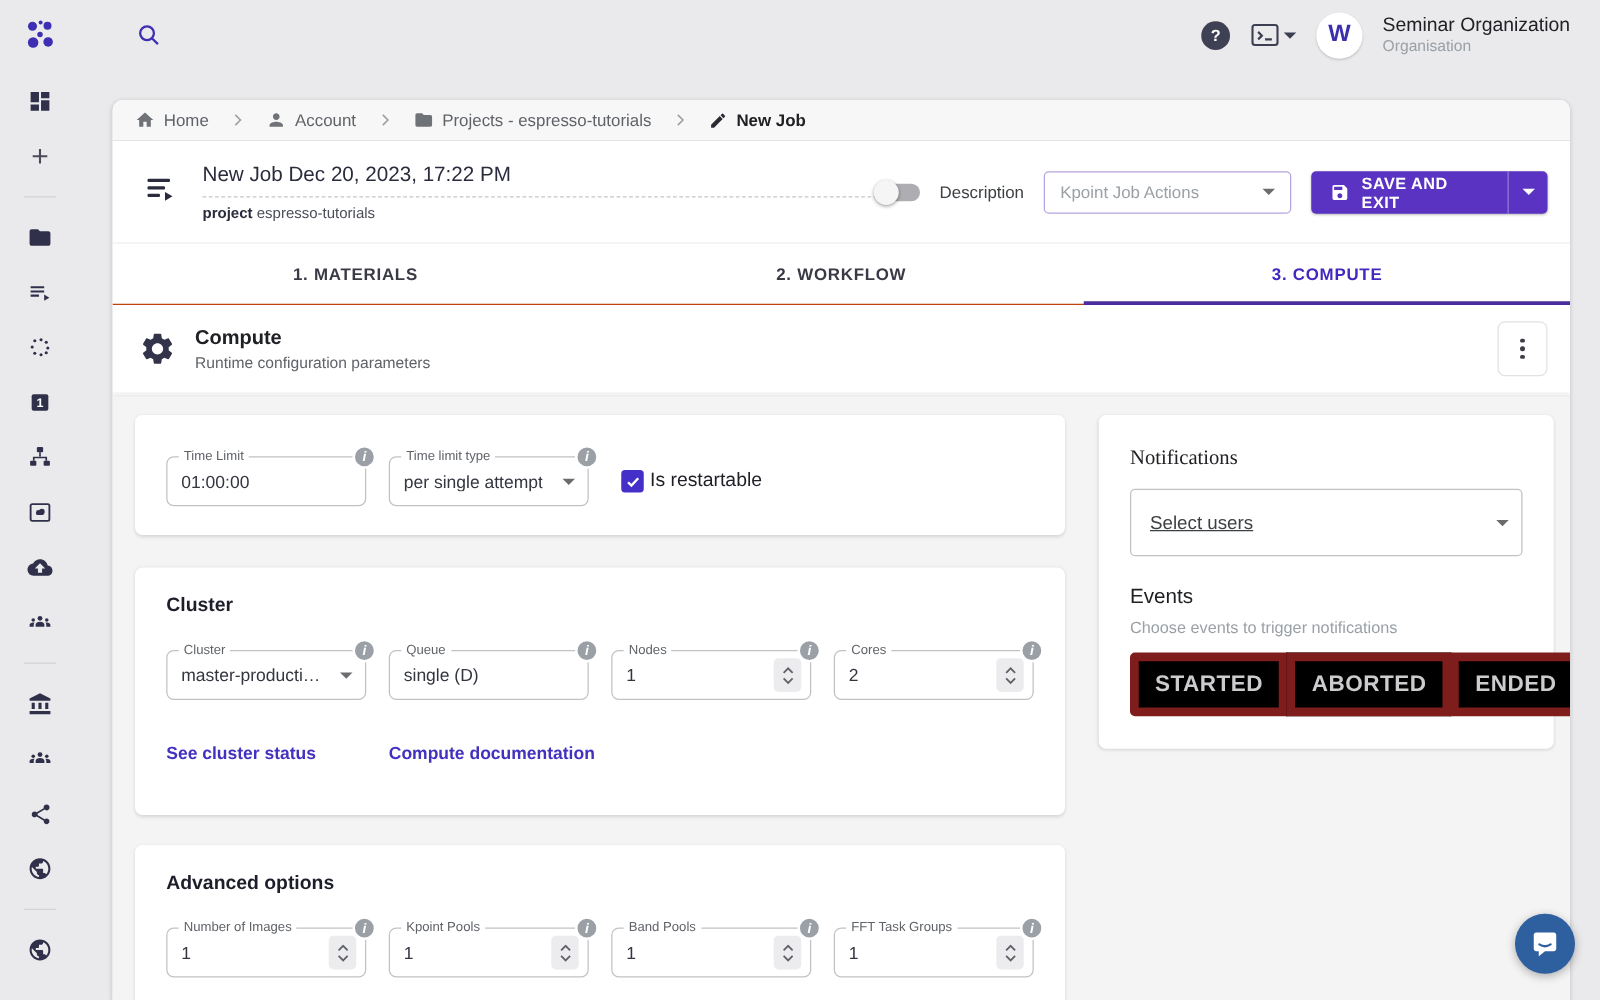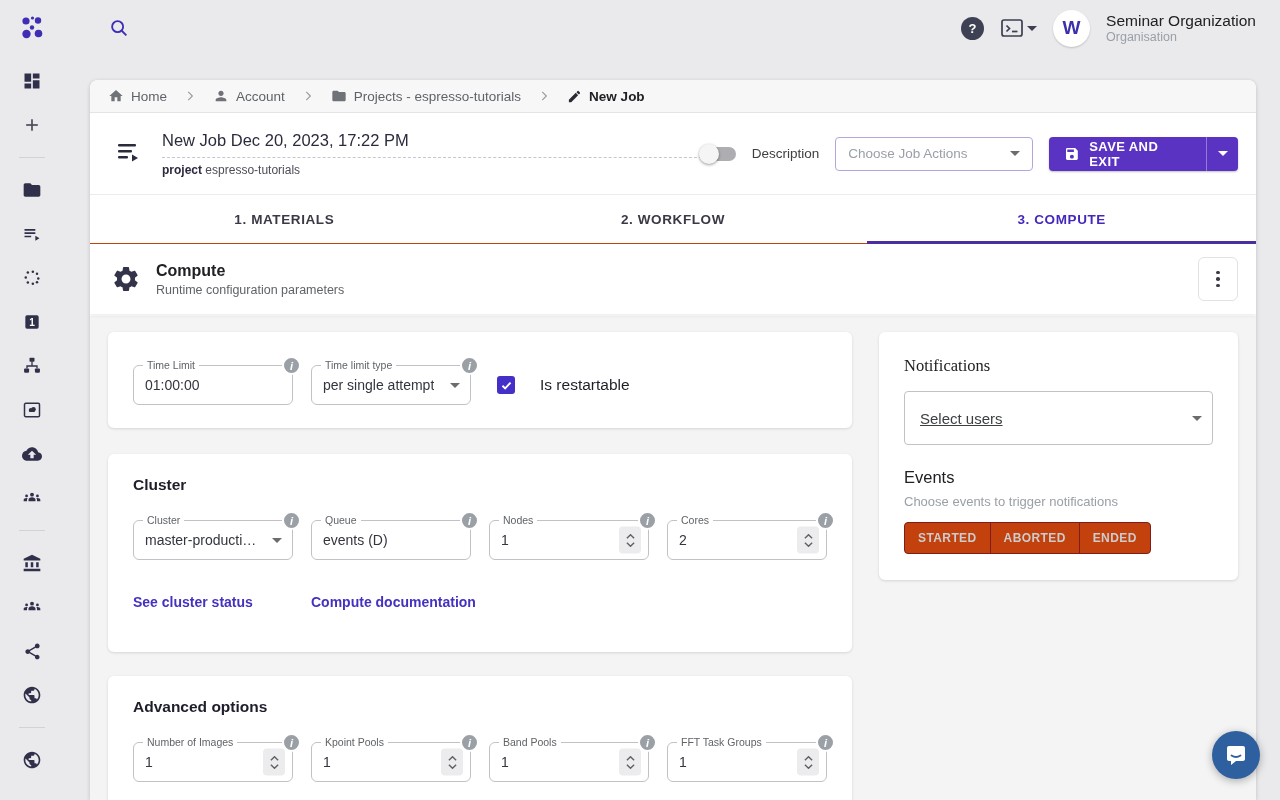--- a/index.html
+++ b/index.html
@@ -99,40 +99,40 @@
   .fvalue { font-size:14px; color:#33353f; overflow:hidden; white-space:nowrap; text-overflow:ellipsis; }
   .info-badge { position:absolute; top:-10px; right:-9px; width:19px; height:19px; border-radius:50%; background:#9aa0a6;
                 color:#fff; font-size:11px; font-weight:bold; font-style:italic; display:flex; align-items:center; justify-content:center;
                 cursor:pointer; border:2px solid #fff; }
   .sel-caret { position:absolute; right:10px; }
   .stepper { position:absolute; right:7px; top:50%; transform:translateY(-50%); width:22px; height:27px; background:#ececee;
              border-radius:4px; display:flex; flex-direction:column; align-items:center; justify-content:center; gap:2px; cursor:pointer; }
   .stepper svg { stroke:#5f6368; }
 
   
-  .check-row { display:flex; align-items:center; gap:25px; margin-left:8px; cursor:pointer; }
+  .check-row { display:flex; align-items:center; gap:5px; margin-left:8px; cursor:pointer; }
   .checkbox { width:18px; height:18px; border-radius:3px; background:#4430c8; display:flex; align-items:center; justify-content:center; }
   .check-label { font-size:15.5px; color:#1f2027; }
 
   
   .links-row { display:flex; margin-top:34px; }
   .link { font-size:14px; color:#4331c0; font-weight:bold; cursor:pointer; }
   .link.first { width:178px; }
 
   
   .col-right { width:364px; }
   .card-notify { padding:24px 25px 26px; }
   .panel-title { font-size:16.5px; color:#202124;font-family:Liberation Serif, serif; }
   .select-users { position:relative; margin-top:15px; height:54px; border:1px solid #c2c2c6; border-radius:4px;
                   display:flex; align-items:center; padding:0 15px; cursor:pointer; }
   .select-users-text { font-size:15px; color:#3c4043;text-decoration:underline; }
   .events-title { margin-top:23px; font-size:16.5px; color:#202124; }
   .events-sub { margin-top:7px; font-size:13px; color:#9aa0a6; }
   .event-group { margin-top:13px; display:flex; }
-  .event-btn { padding:8px 13px; border:1px solid #7f1d1d; background:#c2410c; color:#cccccf; font-size:12px;
+  .event-btn { padding:8px 13px; border:7px solid #7f1d1d; background:#000000; color:#cccccf; font-size:18px;
                font-weight:bold; letter-spacing:.4px; margin-left:-1px; cursor:default; }
   .event-btn:first-child { border-radius:4px 0 0 4px; margin-left:0; }
   .event-btn:last-child { border-radius:0 4px 4px 0; }
 
   
   .chat-fab { position:absolute; right:20px; bottom:21px; width:48px; height:48px; border-radius:50%; background:#2e5f9e;
               display:flex; align-items:center; justify-content:center; box-shadow:0 2px 8px rgba(0,0,0,.3); cursor:pointer; }
 </style>
 </head>
 <body>
@@ -345,21 +345,21 @@
         <b>project</b>
         <span>espresso-tutorials</span>
       </div>
     </div>
     <div class="head-controls">
       <div class="toggle">
           <span class="thumb"></span>
         </div>
       <span class="desc-label">Description</span>
       <div class="job-actions">
-        <span class="job-actions-text">Choose Job Actions</span>
+        <span class="job-actions-text">Kpoint Job Actions</span>
         <span class="caret-down"></span>
       </div>
       <div class="save-split">
         <div class="save-main">
           <svg width="16" height="16" viewBox="0 0 24 24" fill="#fff">
               <path d="M17 3H5c-1.11 0-2 .9-2 2v14c0 1.1.89 2 2 2h14c1.1 0 2-.9 2-2V7l-4-4zm-5 16c-1.66 0-3-1.34-3-3s1.34-3 3-3 3 1.34 3 3-1.34 3-3 3zm3-10H5V5h10v4z"></path>
             </svg>
           <span class="save-label">SAVE AND EXIT</span>
         </div>
         <div class="save-caret">
@@ -421,21 +421,21 @@
         <div class="card-title">Cluster</div>
         <div class="fields-row">
           <div class="ofield">
             <span class="flabel">Cluster</span>
             <span class="fvalue" style="max-width:112px;">master-productio...</span>
             <span class="sel-caret caret-down"></span>
             <span class="info-badge">i</span>
           </div>
           <div class="ofield">
             <span class="flabel">Queue</span>
-            <span class="fvalue">events (D)</span>
+            <span class="fvalue">single (D)</span>
             <span class="info-badge">i</span>
           </div>
           <div class="ofield">
             <span class="flabel">Nodes</span>
             <span class="fvalue">1</span>
             <span class="stepper">
               <svg width="9" height="6" viewBox="0 0 10 6" fill="none" stroke-width="1.6">
                   <path d="M1 5l4-4 4 4"></path>
                 </svg>
               <svg width="9" height="6" viewBox="0 0 10 6" fill="none" stroke-width="1.6">

